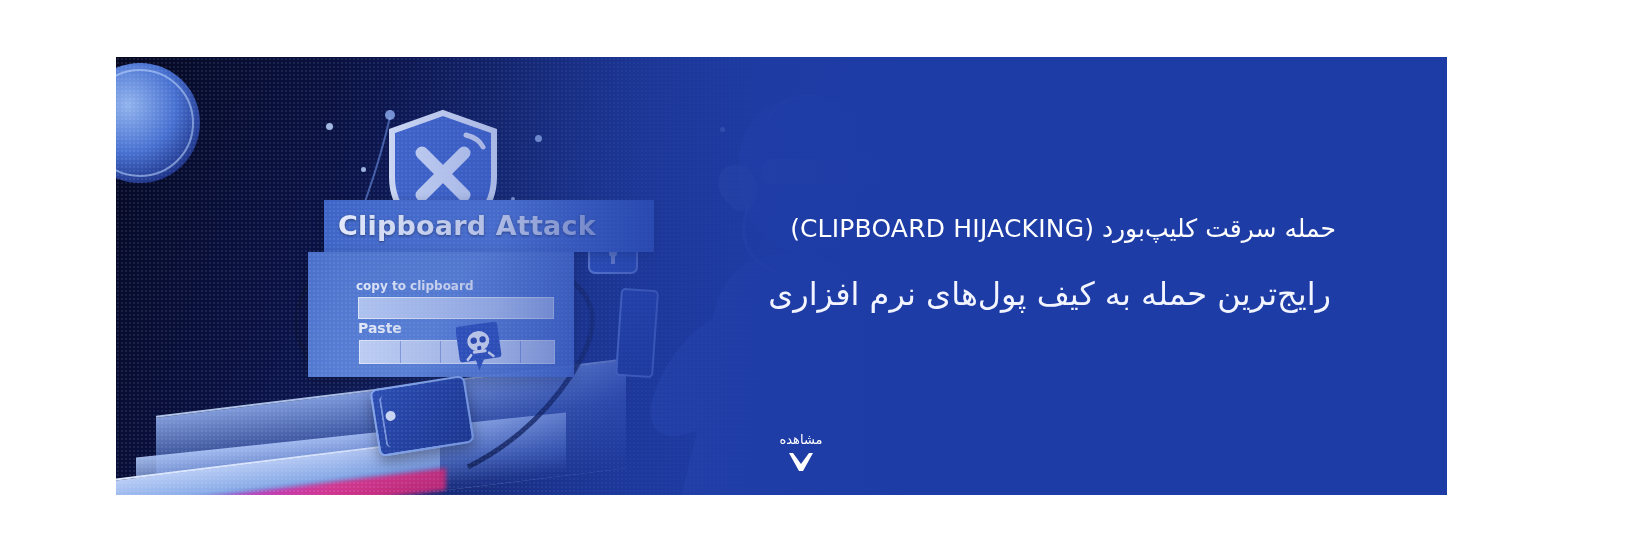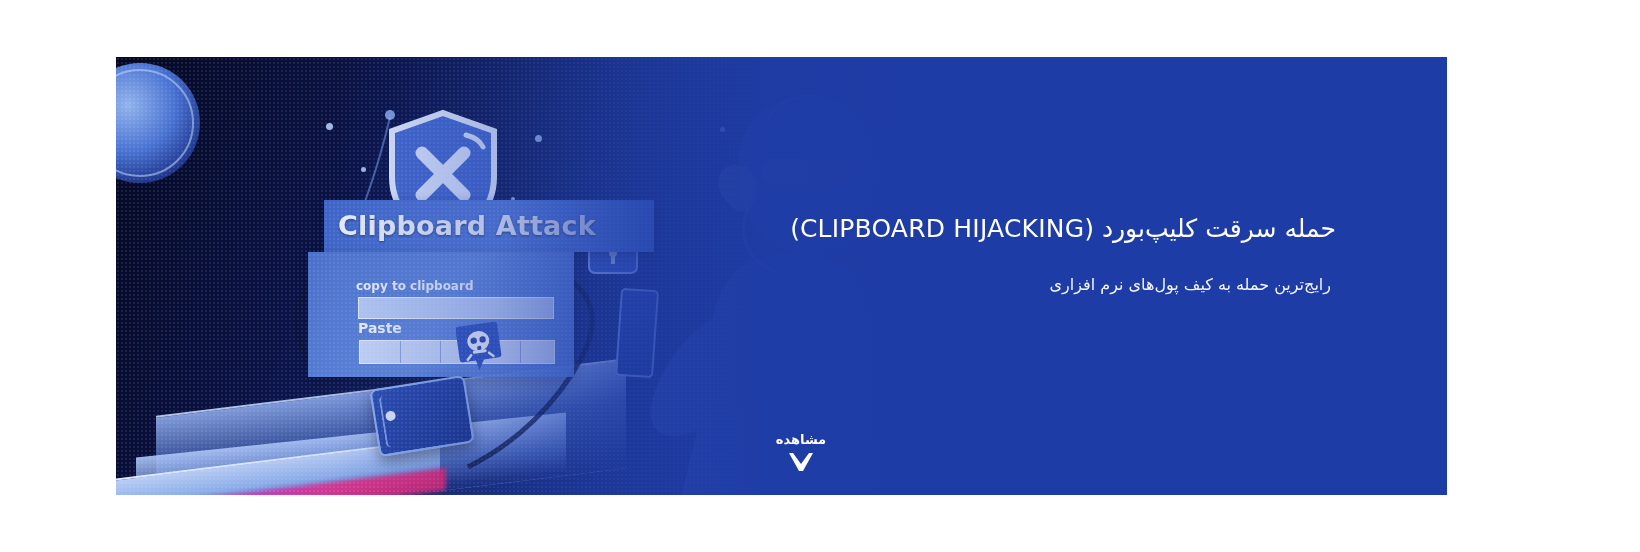--- a/index.html
+++ b/index.html
@@ -283,37 +283,36 @@
     direction: rtl;
     text-align: right;
     white-space: nowrap;
     letter-spacing: 0.2px;
   }
 
   .subhead {
     position: absolute;
     right: 116px;
     top: 218px;
-    font-size: 16px;
+    font-size: 32px;
     font-weight: normal;
     color: #f2f5ff;
     direction: rtl;
     text-align: center;
     white-space: nowrap;
   }
 
   
   .cta {
     position: absolute;
     left: 625px;
     top: 375px;
     width: 120px;
     text-align: center;
     cursor: pointer;
-    font-weight: bold;
   }
   .cta-label {
     font-size: 13px;
     color: #ffffff;
     direction: rtl;
     margin-bottom: 4px;
     display: block;
   }
   .cta-chevron {
     display: inline-block;

